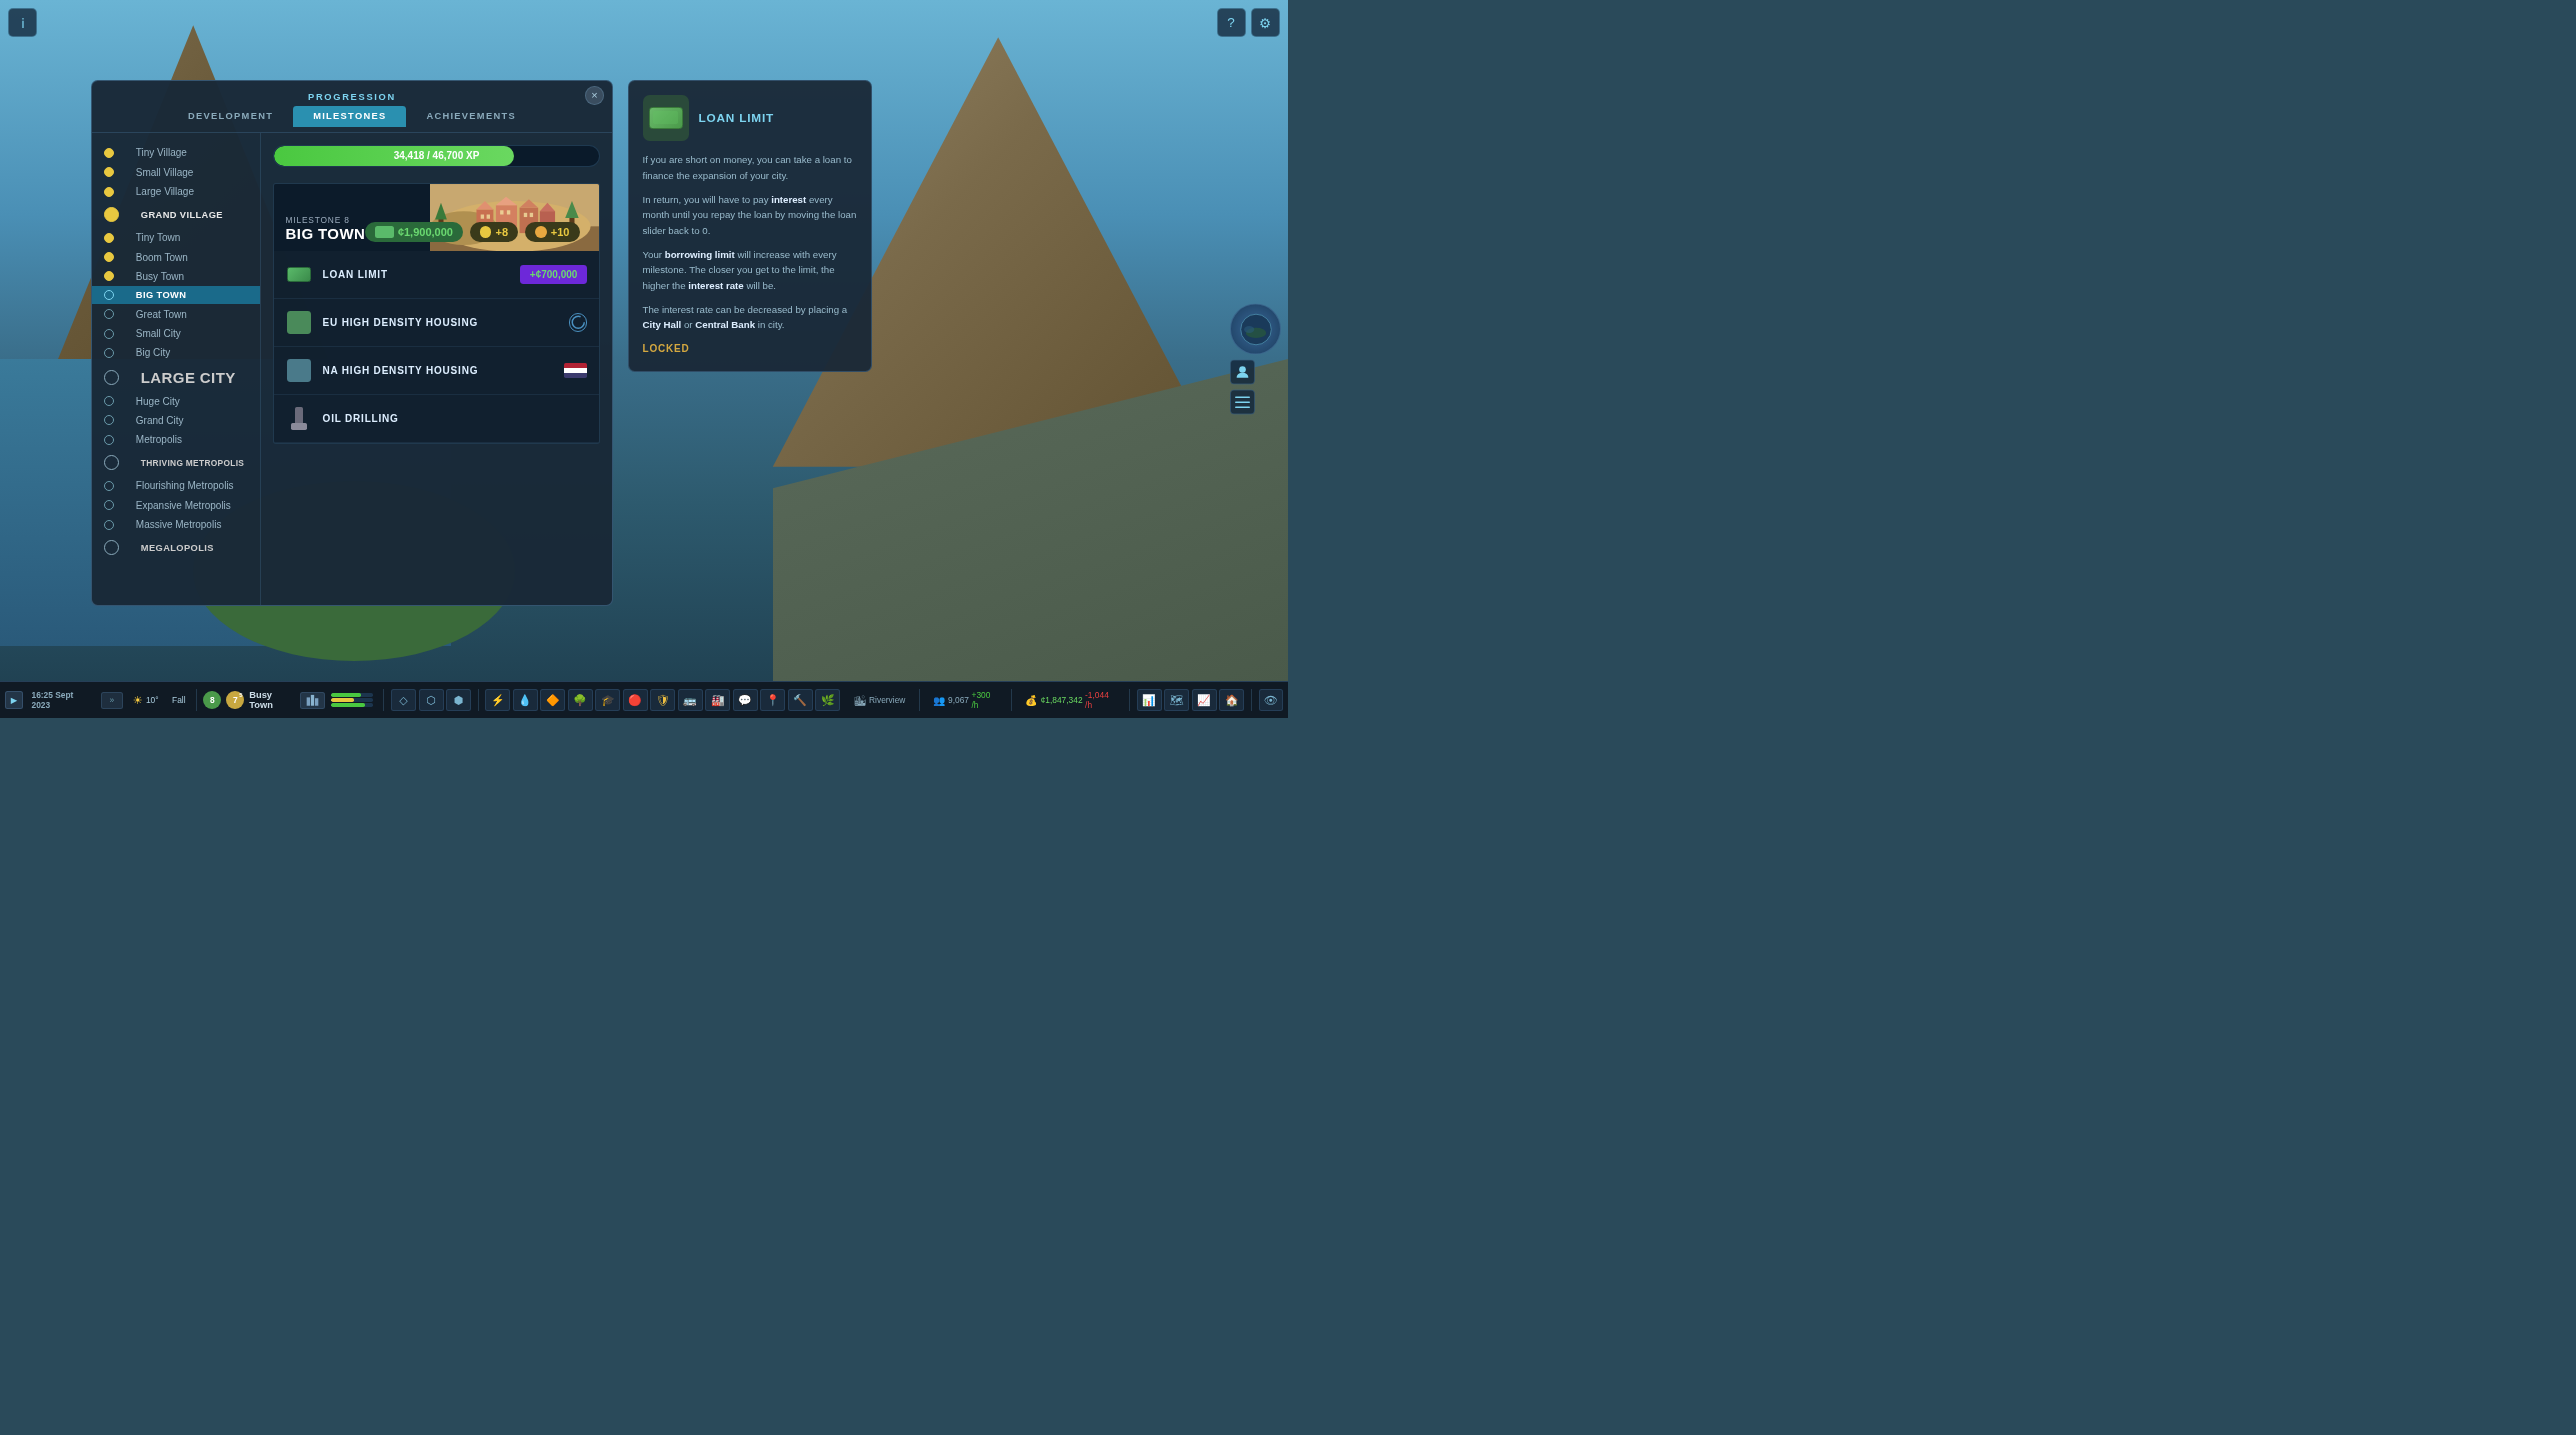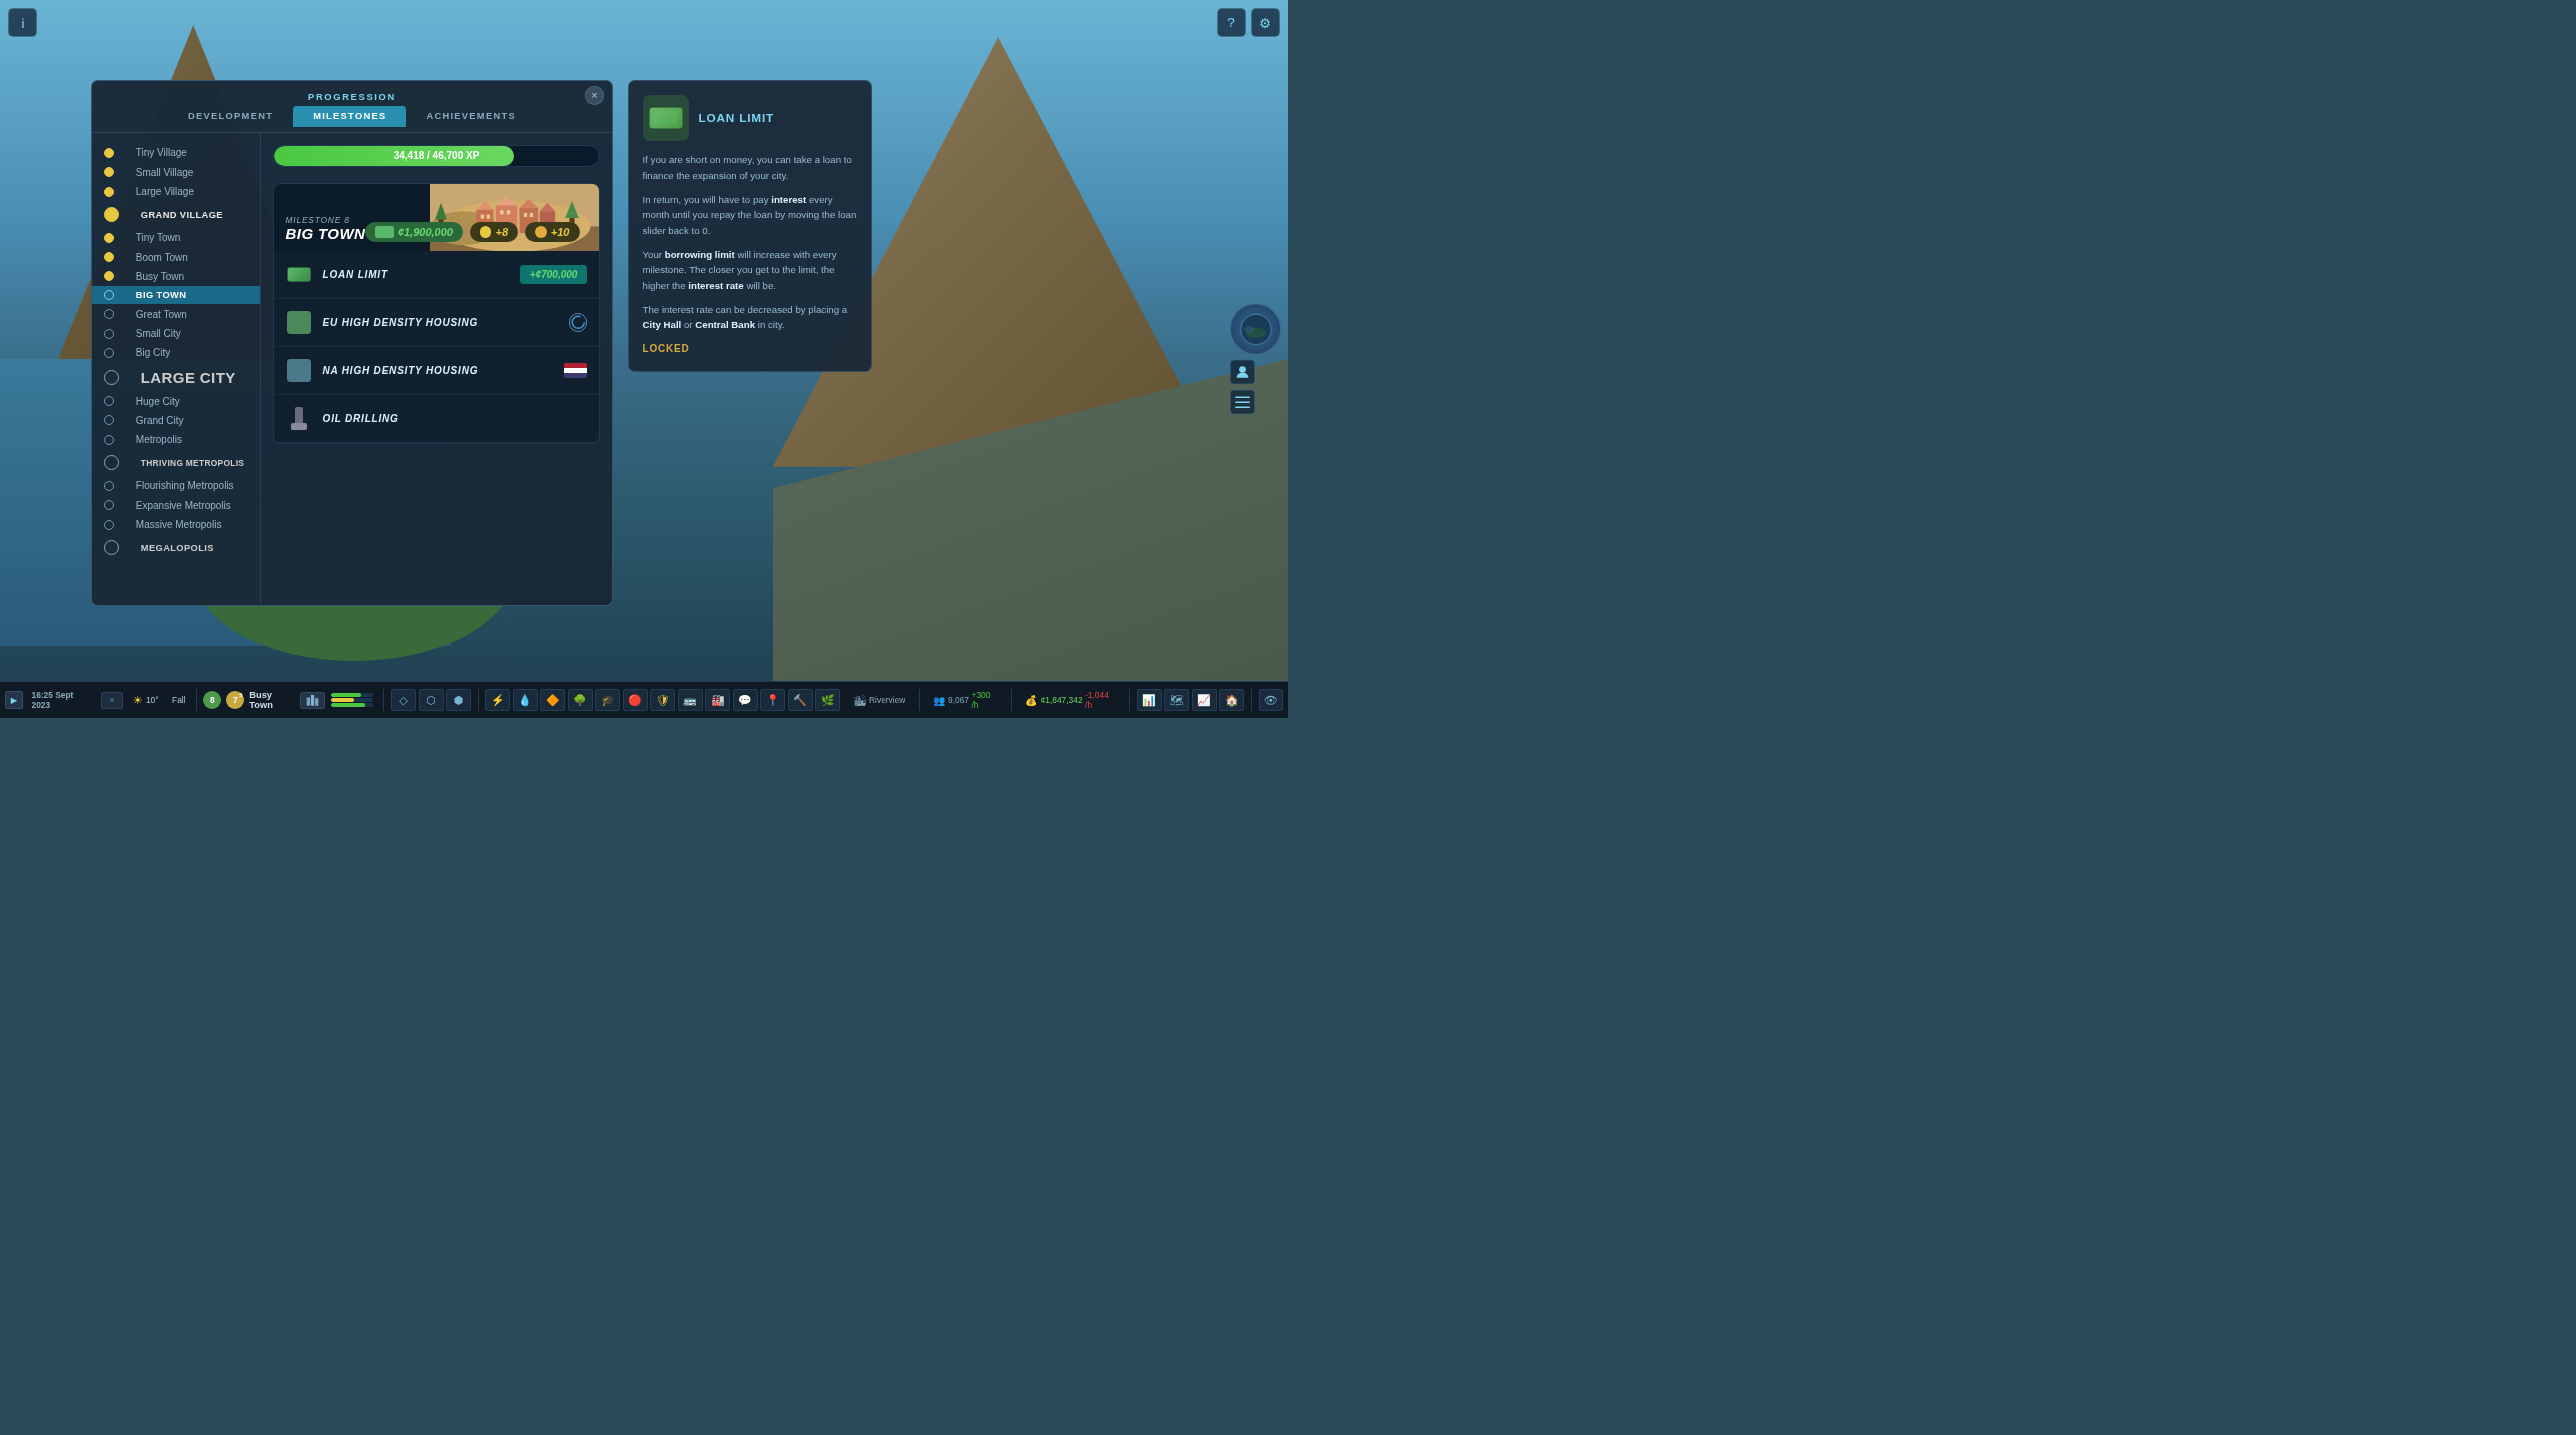--- a/index.html
+++ b/index.html
@@ -257,24 +257,23 @@
       align-items: center;
       justify-content: center;
       color: #fff;
       font-size: 10px;
       font-weight: 700;
     }
 
     
     .milestone-card {
       background: rgba(15,30,45,0.8);
-      border-radius: 8px;
+      border-radius: 3px;
       overflow: hidden;
       border: 0.8px solid rgba(80,130,170,0.25);
-      font-style: italic;
     }
     .milestone-card-header {
       display: flex;
       align-items: flex-end;
       padding: 8.4px 11.8px;
       background: rgba(10,25,40,0.6);
       position: relative;
       min-height: 67px;
     }
     .milestone-card-img {
@@ -361,21 +360,21 @@
       letter-spacing: 0.8px;
       text-transform: uppercase;
     }
     .feature-badge {
       padding: 4.2px 10px;
       border-radius: 3.4px;
       font-size: 10px;
       font-weight: 700;
     }
     .badge-green {
-      background: #0f766e;
+      background: #6d28d9;
       color: #6ad870;
     }
 
     
     .info-panel {
       position: absolute;
       top: 80px;
       left: 628px;
       width: 244px;
       background: rgba(25, 40, 55, 0.95);

